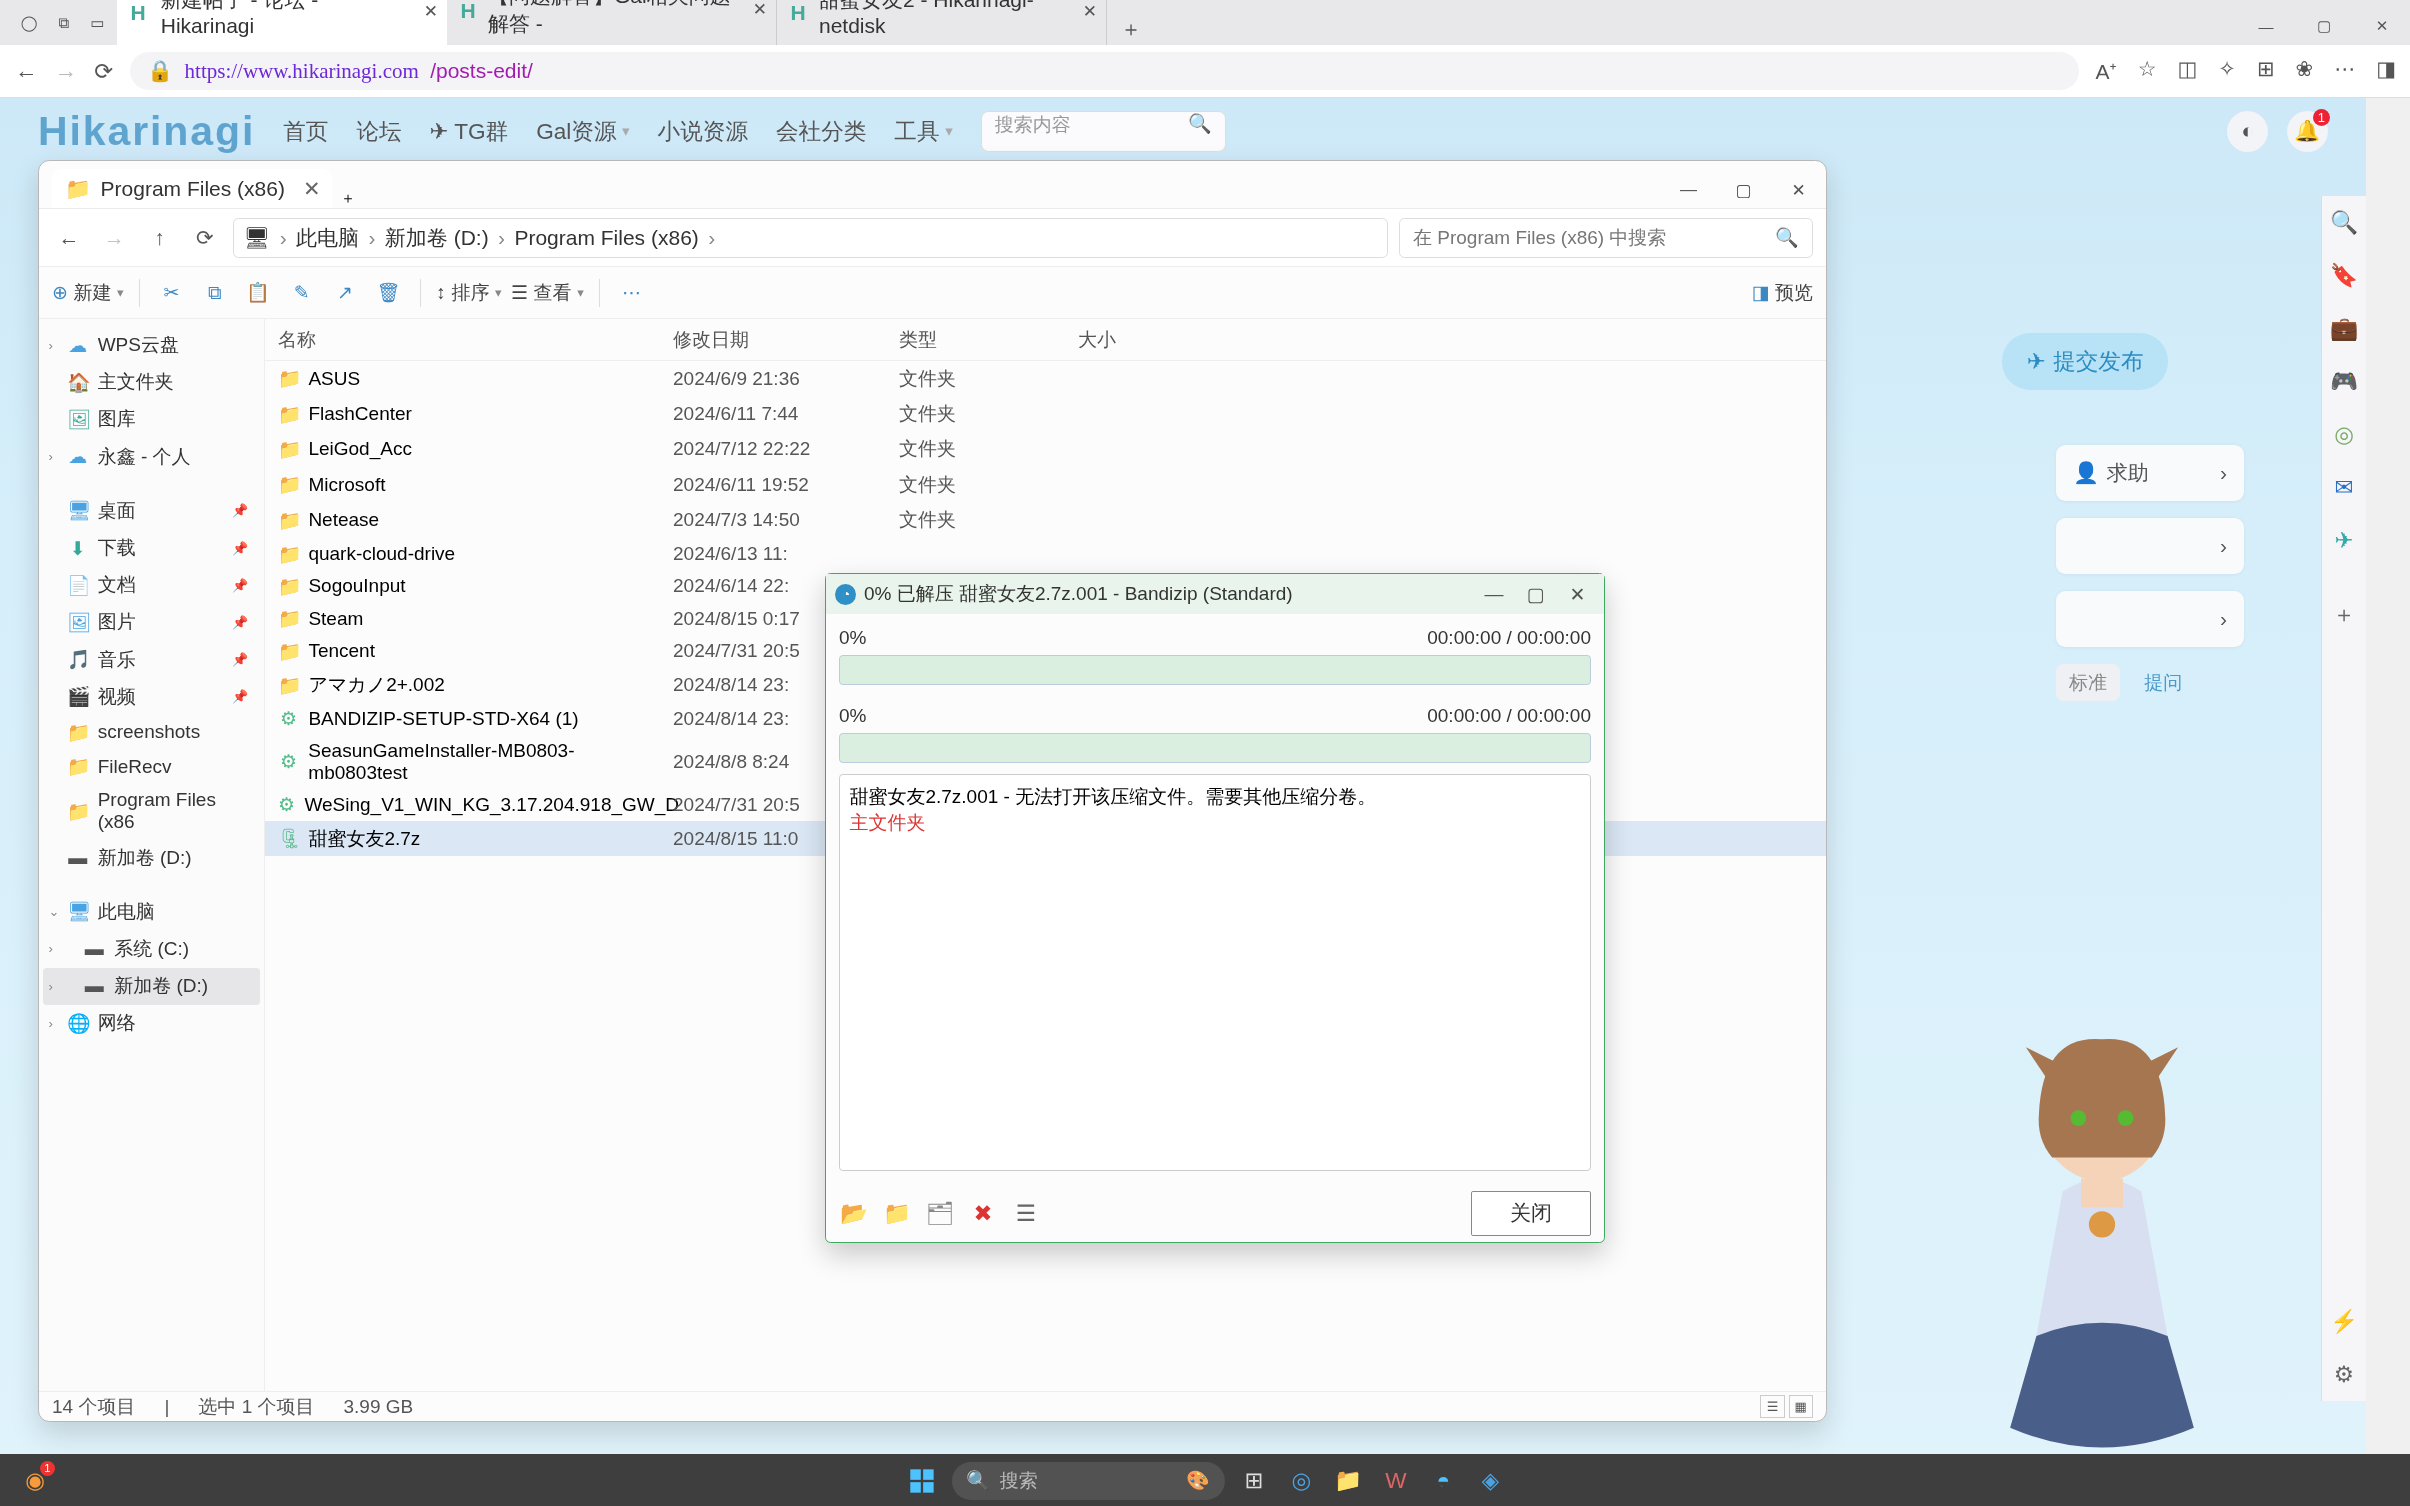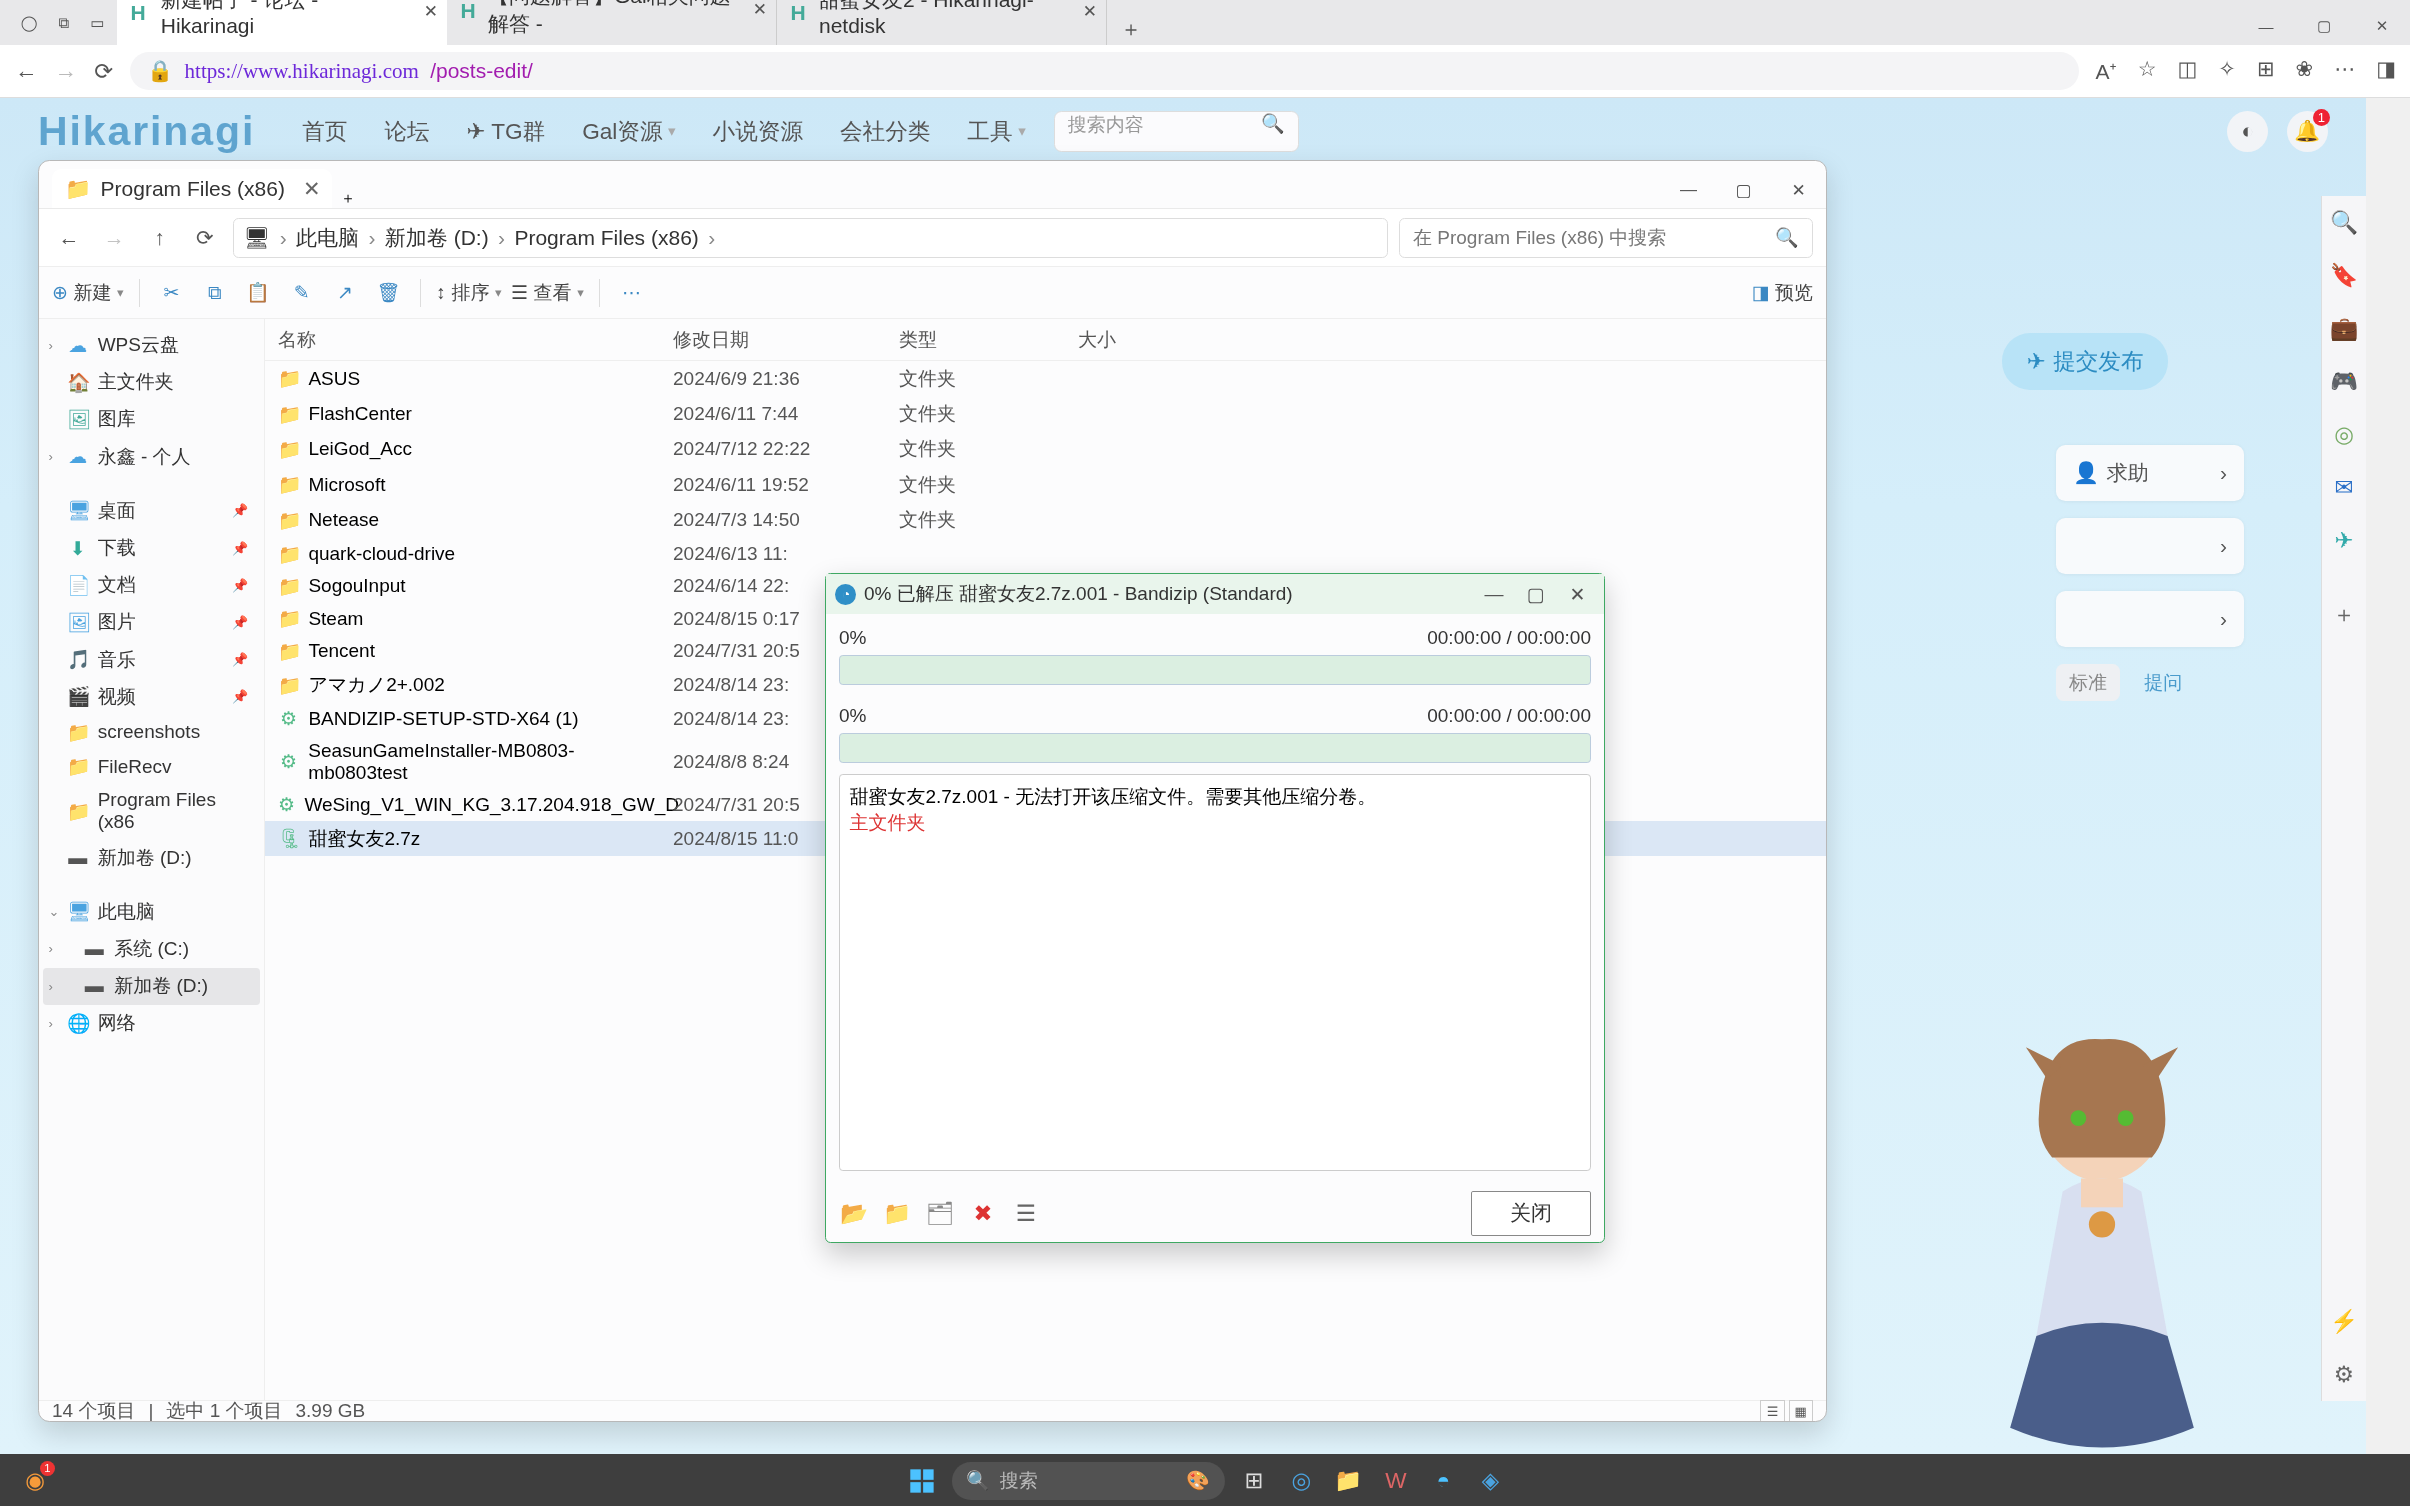--- a/index.html
+++ b/index.html
@@ -72,21 +72,21 @@
 
 
 .site {
   position:absolute; inset:0;
   background: linear-gradient(180deg,#cde8f7 0%, #d5eefa 30%, #e0f3fb 100%);
 }
 .site-header {
   height:66px; display:flex; align-items:center; gap:28px; padding:0 38px;
 }
 .site-logo { font-size:41px; font-weight:700; color:#5fa4cf; letter-spacing:1.9px; }
-.site-nav { display:flex; gap:37px; margin-left:19px; font-size:22.6px; color:#555; }
+.site-nav { display:flex; gap:28px; font-size:22.6px; color:#555; }
 .site-nav span { display:flex; align-items:center; gap:5.6px; }
 .site-search {
   width:245px; height:41px; background:#fbfbfd; border-radius:7.5px; border:0.9px solid #ddd;
   display:flex; align-items:flex-start; padding:0 13px; justify-content:space-between; color:#999; font-size:19px;
 }
 .site-right-icons { margin-left:auto; display:flex; gap:19px; align-items:center; }
 .icon-btn { width:41px; height:41px; border-radius:50%; background:#f2f4f7; display:flex; align-items:center; justify-content:center; color:#555; font-size:21px; position:relative; }
 .badge { position:absolute; top:-1.9px; right:-1.9px; background:#e23; color:#fff; font-size:13px; border-radius:50%; width:17px; height:17px; display:flex; align-items:center; justify-content:center; }
 .site-side-card {
   position:absolute; top:226px; right:122px; width:188px;
@@ -175,21 +175,21 @@
 .row.selected { background:#dbe7f5; }
 .row .r-name { width:395px; display:flex; gap:9.4px; align-items:center; }
 .row .r-date { width:226px; color:#555; }
 .row .r-type { width:179px; color:#555; }
 .row .r-size { width:113px; color:#555; }
 .ficon { width:21px; text-align:center; color:#e6b94a; }
 .ficon.exe { color:#5b8; }
 
 .preview-pane { width:367px; border-left:0.9px solid #eee; display:flex; align-items:center; justify-content:center; color:#888; font-size:19px; text-align:center; padding:0 11.3px; }
 
-.exp-status { height:21px; border-top:0.9px solid #eee; display:flex; align-items:center; padding:0 13px; font-size:19px; color:#555; gap:13px;text-align:center; }
+.exp-status { height:30px; border-top:0.9px solid #eee; display:flex; align-items:center; padding:0 13px; font-size:19px; color:#555; gap:29px;text-align:center; }
 .view-toggles { margin-left:auto; display:flex; gap:3.8px; }
 .view-toggles span { width:24.5px; height:22.6px; border:0.9px solid #ccc; display:flex; align-items:center; justify-content:center; font-size:13px; }
 
 
 .bandizip {
   position:absolute; left:825px; top:573px;
   width:780px; height:670px;
   background:#fcfcfd; border:0.9px solid #3ea862; border-radius:5.6px;
   box-shadow:0 11.3px 28px rgba(0,0,0,.2);
   display:flex; flex-direction:column;

